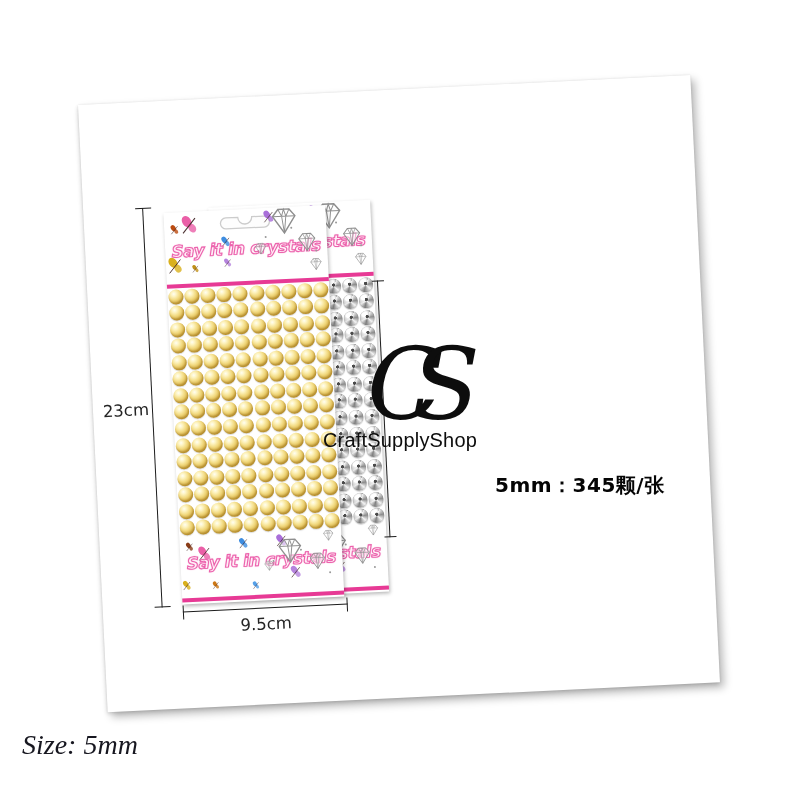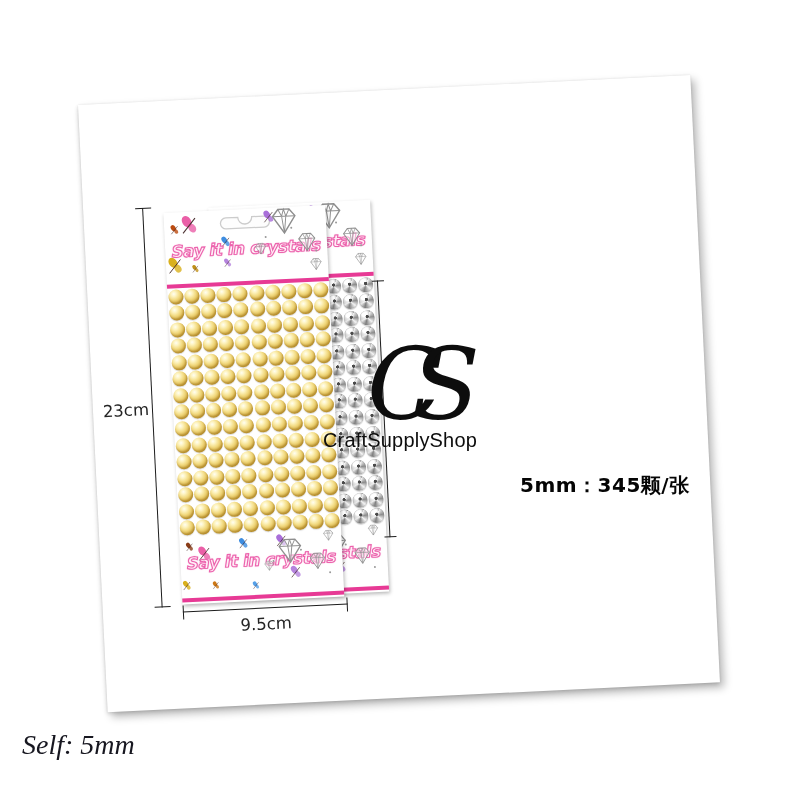--- a/index.html
+++ b/index.html
@@ -84,21 +84,21 @@
   .logo{position:absolute;left:316px;top:344px;width:168px;text-align:center;color:#0d0d0d;z-index:20;}
   .logo-monogram{
     font-family:"DejaVu Serif",serif;font-style:italic;
     font-size:100px;line-height:82px;letter-spacing:-0.32em;text-indent:0.15em;
   }
   .logo-name{
     font-family:Liberation Sans, sans-serif;font-size:20px;line-height:24px;
     margin-top:2px;letter-spacing:0.2px;white-space:nowrap;
   }
   .spec{
-    position:absolute;left:520px;top:472px;z-index:20;color:#050505;
+    position:absolute;left:495px;top:472px;z-index:20;color:#050505;
     font-family:"DejaVu Sans",sans-serif;font-weight:bold;font-size:20px;letter-spacing:0.5px;text-align:right;
   }
   .caption{
     position:absolute;left:22px;top:728px;z-index:20;color:#171720;
     font-family:"Liberation Serif","DejaVu Serif",serif;font-style:italic;
     font-size:28px;line-height:33px;
   }
 </style>
 </head>
 <body>
@@ -622,16 +622,16 @@
   </div>
 
   <div class="logo">
     <div class="logo-monogram">CS</div>
     <div class="logo-name">CraftSupplyShop</div>
   </div>
 
   <div class="spec">5mm：345颗/张</div>
 
   <div class="caption">
-    <div>Self: 5mm</div>
+    <div>Size: 5mm</div>
   </div>
 
 </div>
 
 </body></html>

